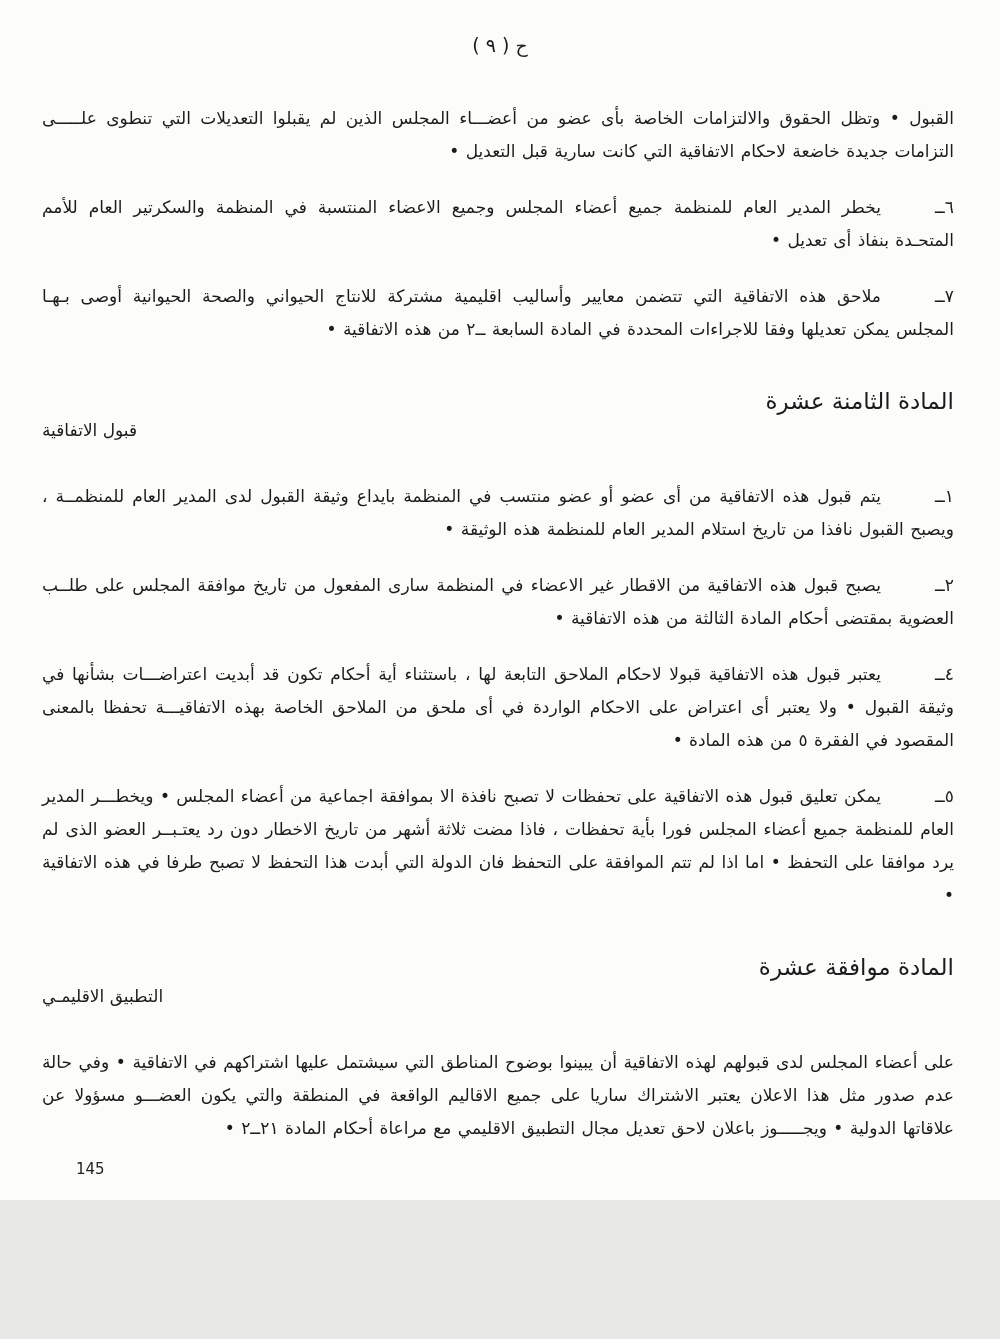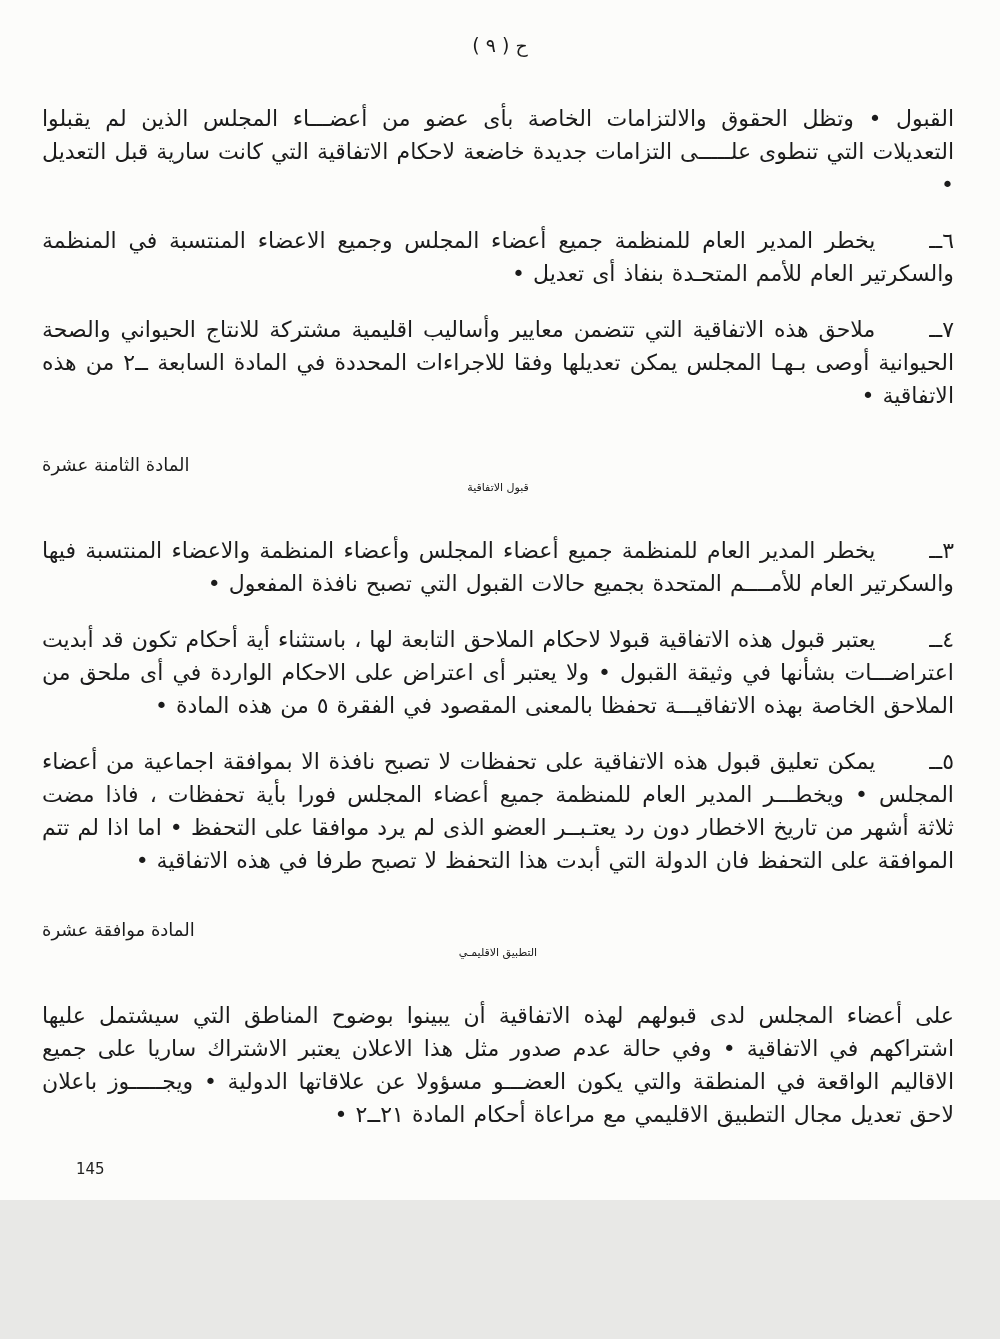--- a/index.html
+++ b/index.html
@@ -26,42 +26,42 @@
     letter-spacing: 1px;
   }
   .content {
     direction: rtl;
     padding: 0 46px 0 42px;
     box-sizing: border-box;
   }
   .para {
     direction: rtl;
     text-align: justify;
-    font-size: 22px;
+    font-size: 17px;
     line-height: 33px;
     margin: 0 0 23px 0;
     word-spacing: 1px;
   }
   .para .num {
     display: inline-block;
     margin-left: 54px; 
   }
   .intro {
     margin-top: 46px;
   }
   .section-title {
     direction: rtl;
-    text-align: left;
-    font-size: 18px;
+    text-align: right;
+    font-size: 23px;
     margin: 42px 0 6px 0;
   }
   .section-subtitle {
     direction: rtl;
-    text-align: center;
-    font-size: 11px;
+    text-align: left;
+    font-size: 17px;
     margin: 0 0 40px 0;
   }
   .page-number {
     position: absolute;
     left: 76px;
     bottom: 22px;
     font-size: 15px;
     color: #222;
     font-family: "DejaVu Sans", sans-serif;
   }
@@ -77,23 +77,24 @@
 
     <p class="para intro">القبول • وتظل الحقوق والالتزامات الخاصة بأى عضو من أعضـــاء المجلس الذين لم يقبلوا التعديلات التي تنطوى علـــــى التزامات جديدة خاضعة لاحكام الاتفاقية التي كانت سارية قبل التعديل •</p>
 
     <p class="para"><span class="num">٦ــ</span><span>يخطر المدير العام للمنظمة جميع أعضاء المجلس وجميع الاعضاء المنتسبة في المنظمة والسكرتير العام للأمم المتحـدة بنفاذ أى تعديل •</span></p>
 
     <p class="para"><span class="num">٧ــ</span><span>ملاحق هذه الاتفاقية التي تتضمن معايير وأساليب اقليمية مشتركة للانتاج الحيواني والصحة الحيوانية أوصى بـهـا المجلس يمكن تعديلها وفقا للاجراءات المحددة في المادة السابعة ــ٢ من هذه الاتفاقية •</span></p>
 
     <div class="section-title">المادة الثامنة عشرة</div>
     <div class="section-subtitle">قبول الاتفاقية</div>
 
+    <p class="para"><span class="num">١ــ</span><span>يتم قبول هذه الاتفاقية من أى عضو أو عضو منتسب في المنظمة بايداع وثيقة القبول لدى المدير العام للمنظمــة ، ويصبح القبول نافذا من تاريخ استلام المدير العام للمنظمة هذه الوثيقة •</span></p>
 
+    <p class="para"><span class="num">٢ــ</span><span>يصبح قبول هذه الاتفاقية من الاقطار غير الاعضاء في المنظمة سارى المفعول من تاريخ موافقة المجلس على طلــب العضوية بمقتضى أحكام المادة الثالثة من هذه الاتفاقية •</span></p>
 
-    <p class="para"><span class="num">٣ــ</span><span>يخطر المدير العام للمنظمة جميع أعضاء المجلس وأعضاء المنظمة والاعضاء المنتسبة فيها والسكرتير العام للأمــــم المتحدة بجميع حالات القبول التي تصبح نافذة المفعول •</span></p>
 
     <p class="para"><span class="num">٤ــ</span><span>يعتبر قبول هذه الاتفاقية قبولا لاحكام الملاحق التابعة لها ، باستثناء أية أحكام تكون قد أبديت اعتراضـــات بشأنها في وثيقة القبول • ولا يعتبر أى اعتراض على الاحكام الواردة في أى ملحق من الملاحق الخاصة بهذه الاتفاقيـــة تحفظا بالمعنى المقصود في الفقرة ٥ من هذه المادة •</span></p>
 
     <p class="para"><span class="num">٥ــ</span><span>يمكن تعليق قبول هذه الاتفاقية على تحفظات لا تصبح نافذة الا بموافقة اجماعية من أعضاء المجلس • ويخطـــر المدير العام للمنظمة جميع أعضاء المجلس فورا بأية تحفظات ، فاذا مضت ثلاثة أشهر من تاريخ الاخطار دون رد يعتـبــر العضو الذى لم يرد موافقا على التحفظ • اما اذا لم تتم الموافقة على التحفظ فان الدولة التي أبدت هذا التحفظ لا تصبح طرفا في هذه الاتفاقية •</span></p>
 
     <div class="section-title">المادة موافقة عشرة</div>
     <div class="section-subtitle">التطبيق الاقليمـي</div>
 
     <p class="para">على أعضاء المجلس لدى قبولهم لهذه الاتفاقية أن يبينوا بوضوح المناطق التي سيشتمل عليها اشتراكهم في الاتفاقية • وفي حالة عدم صدور مثل هذا الاعلان يعتبر الاشتراك ساريا على جميع الاقاليم الواقعة في المنطقة والتي يكون العضـــو مسؤولا عن علاقاتها الدولية • ويجـــــوز باعلان لاحق تعديل مجال التطبيق الاقليمي مع مراعاة أحكام المادة ٢١ــ٢ •</p>
 

